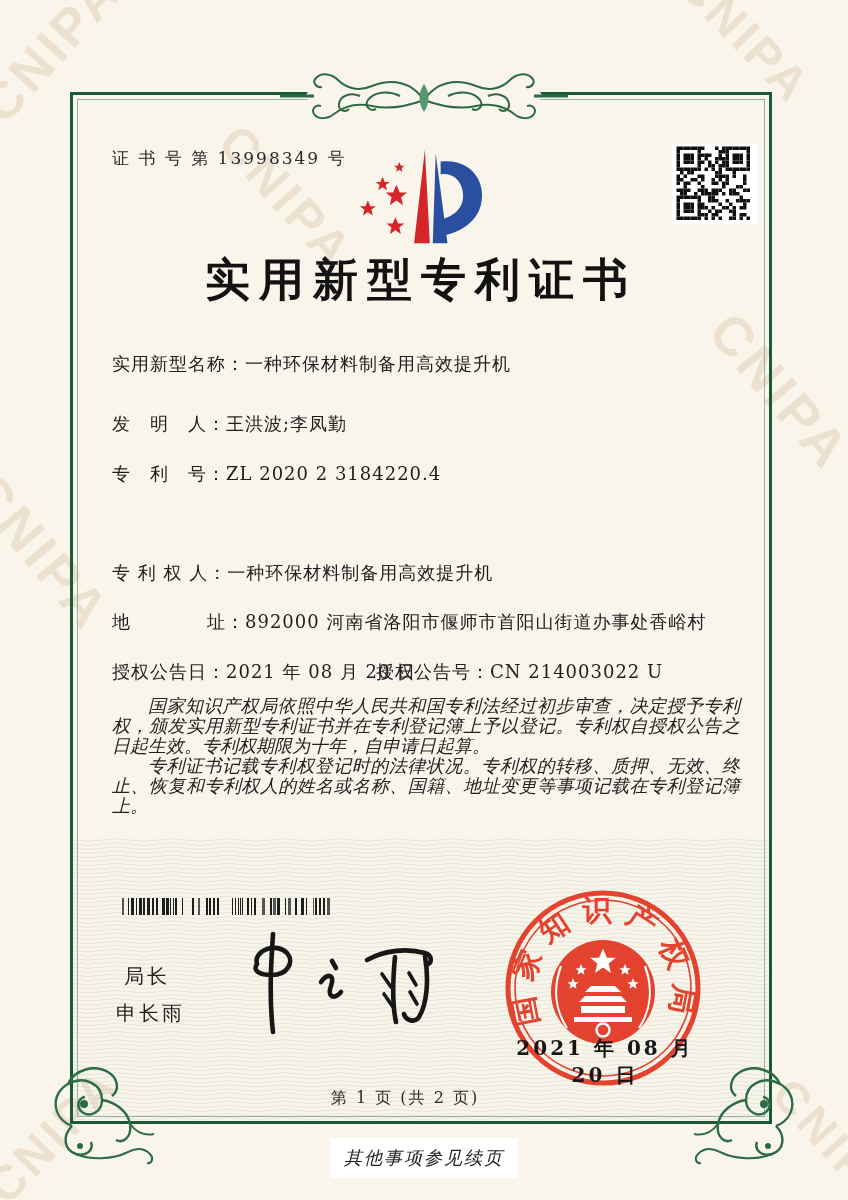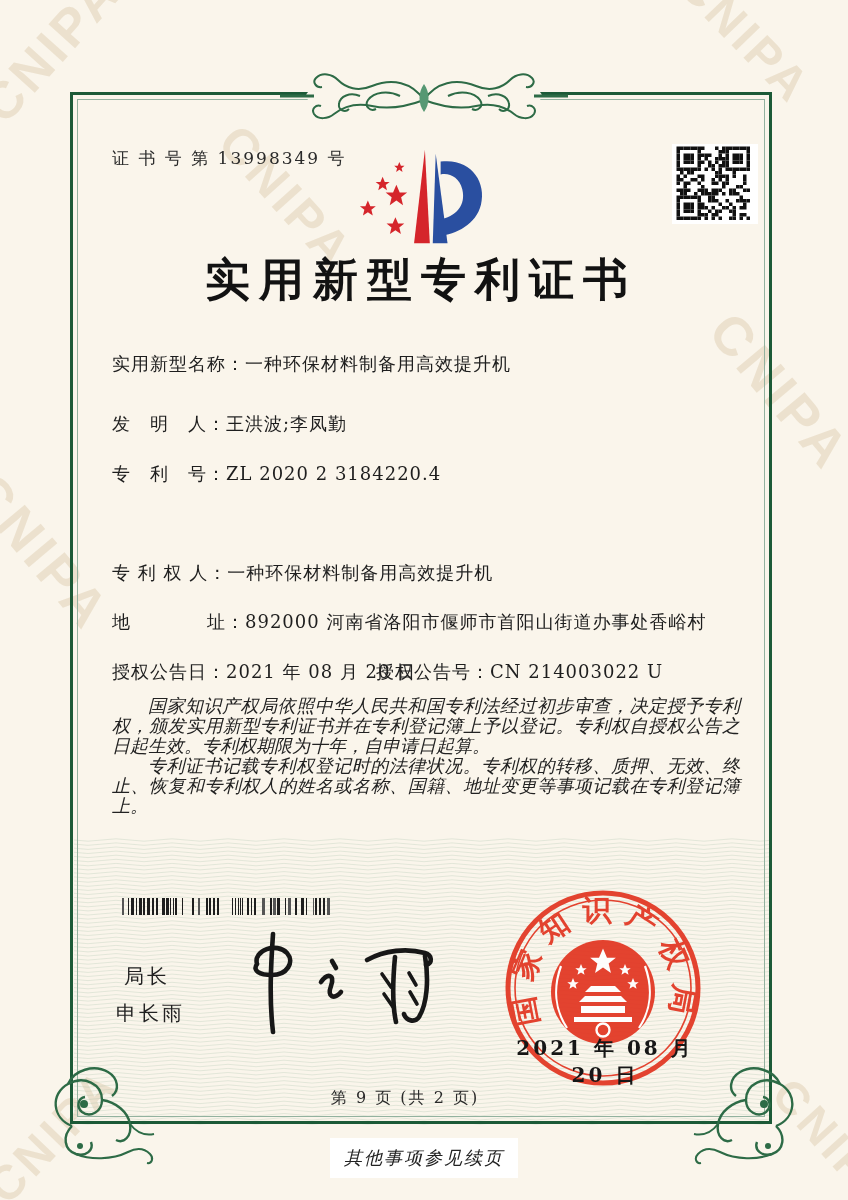--- a/index.html
+++ b/index.html
@@ -539,17 +539,17 @@
           <rect x="71" y="129" width="58" height="5"></rect>
           <circle cx="100" cy="142" r="6.5" fill="none" stroke="#fff" stroke-width="2.4"></circle>
           <path d="M58,78 C50,100 52,122 64,140" fill="none" stroke="#fff" stroke-width="2.2"></path>
           <path d="M142,78 C150,100 148,122 136,140" fill="none" stroke="#fff" stroke-width="2.2"></path>
         </g>
       </g>
     </g>
   </svg>
   <div class="seal-date">2021 年 08 月 20 日</div>
 
-  <div class="page-info">第 9 页 (共 2 页)</div>
+  <div class="page-info">第 1 页 (共 2 页)</div>
 
   <div class="footer-note">其他事项参见续页</div>
 
 </div>
 
 </body></html>

